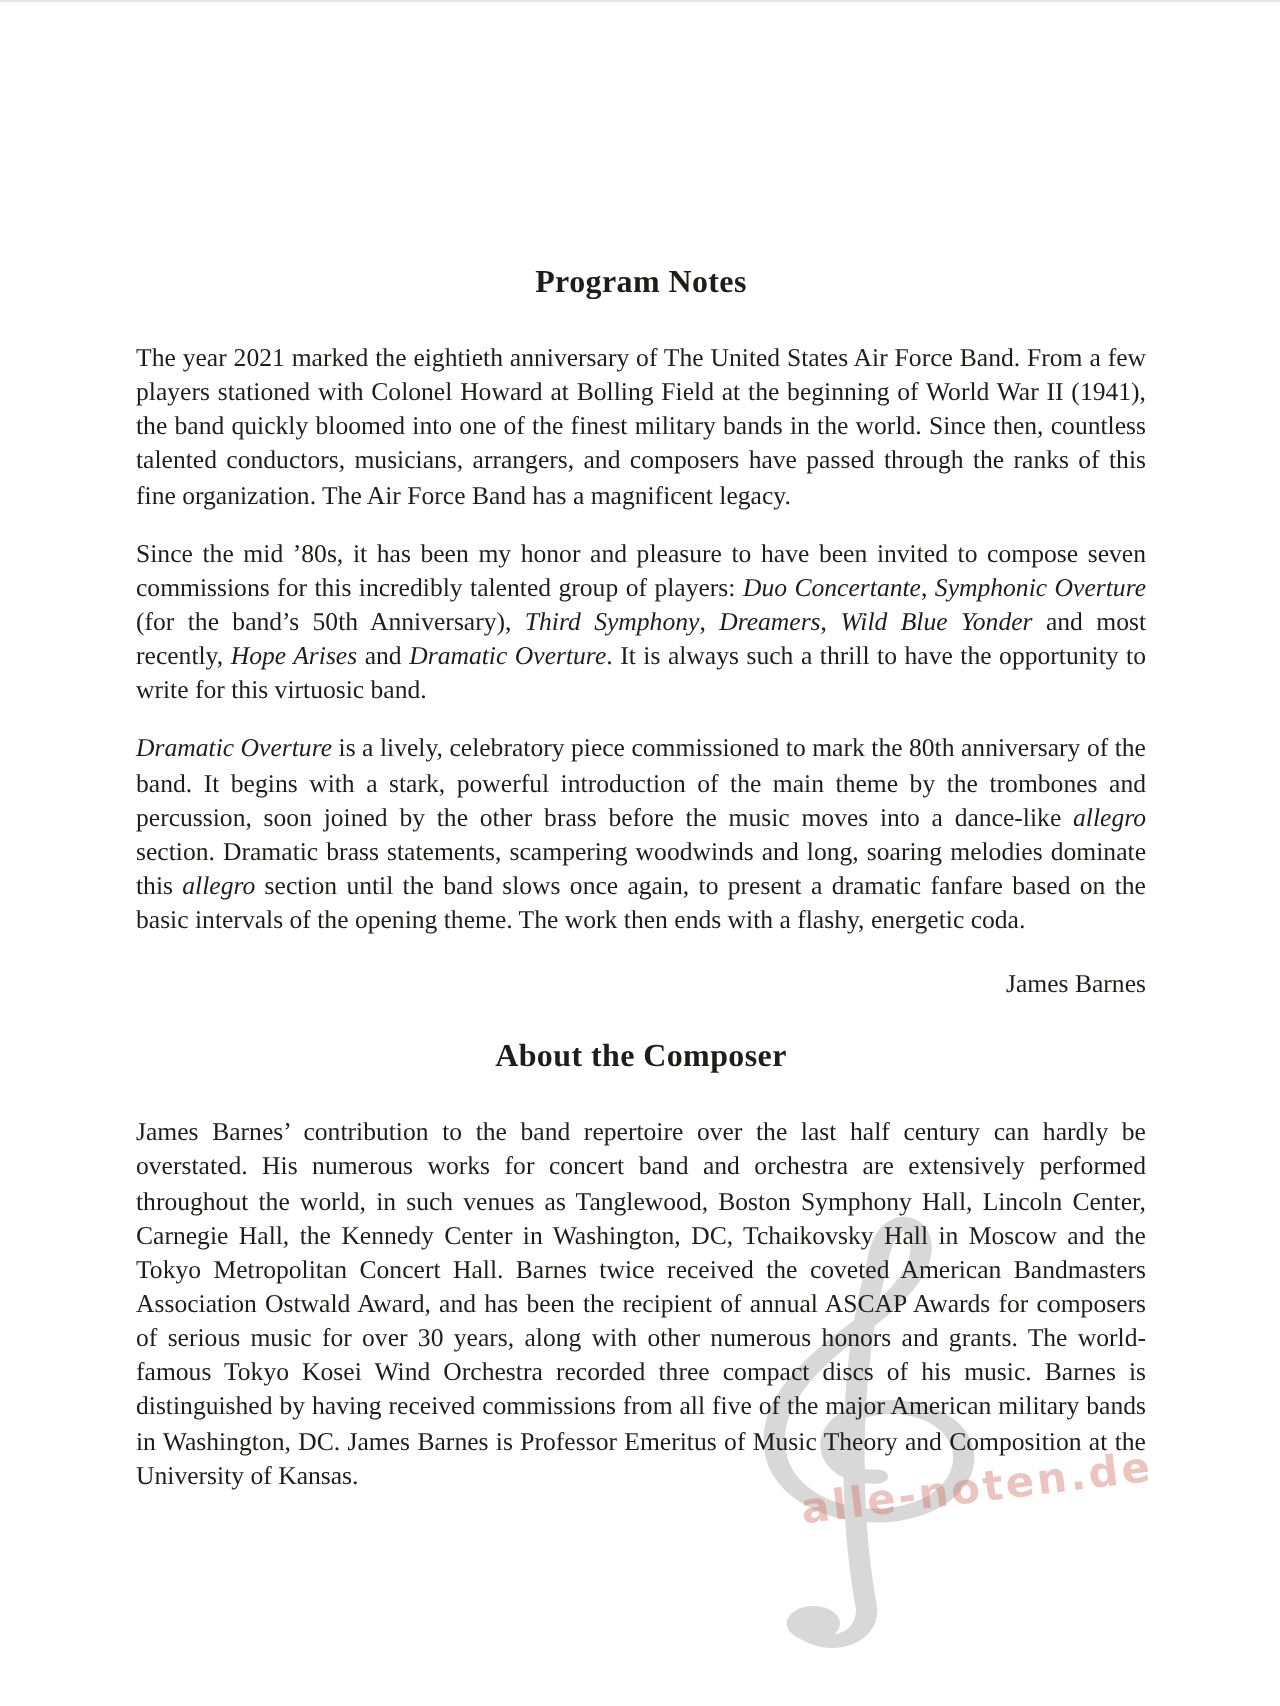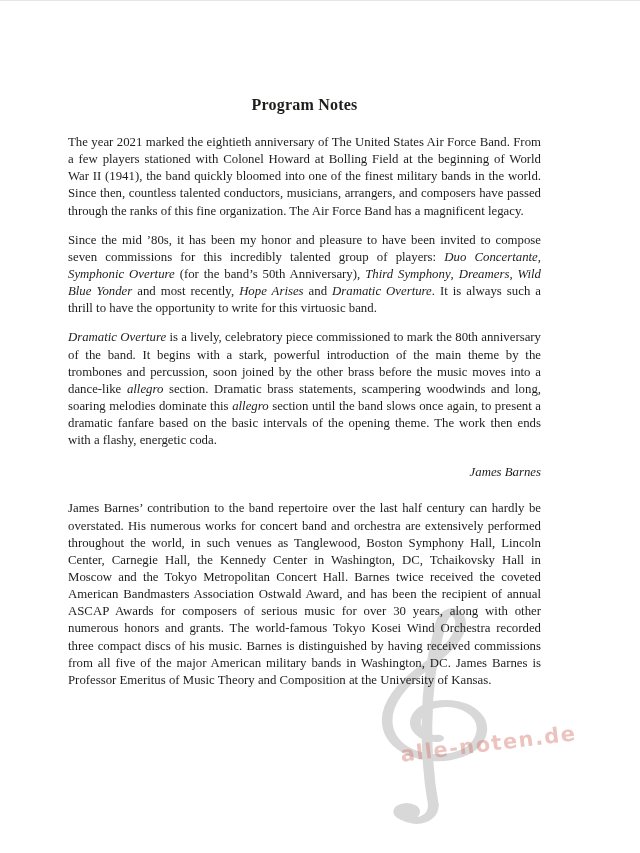--- a/index.html
+++ b/index.html
@@ -12,41 +12,41 @@
     font-family: "Liberation Serif", serif;
     color: var(--text-color, #1d1d1b);
   }
   .page-edge {
     position: absolute; top: 0; left: 0; right: 0; height: 1px;
     background: #e6e6e6;
   }
   .page {
     position: absolute;
     inset: 0;
-    padding: 96px 99px 0 68px;
+    padding: 96px 67px 0 68px;
     z-index: 2;
+    margin-top: 37px;
   }
   .section-heading {
     text-align: center;
     font-size: 16px;
     font-weight: bold;
     margin: 0 0 20px 0;
     letter-spacing: 0.2px;
   }
   .paragraphs p {
     font-size: 12.8px;
     line-height: 1.34;
     text-align: justify;
     text-justify: inter-word;
     margin: 0 0 12px 0;
   }
   .paragraphs em { }
   .signature {
     text-align: right;
-    font-style: italic;
     font-size: 12.8px;
     margin: 16px 0 20px 0;
   }
   .section-about { margin-top: 4px; }
   
   .watermark {
     position: absolute;
     left: 348px;
     top: 586px;
     width: 240px;
@@ -93,18 +93,19 @@
     <h2 class="section-heading">Program Notes</h2>
     <div class="paragraphs">
         <p><span>The year 2021 marked the eightieth anniversary of The United States Air Force Band. From a few players stationed with Colonel Howard at Bolling Field at the beginning of World War II (1941), the band quickly bloomed into one of the finest military bands in the world. Since then, countless talented conductors, musicians, arrangers, and composers have passed through the ranks of this fine organization. The Air Force Band has a magnificent legacy.</span></p>
         <p><span>Since the mid ’80s, it has been my honor and pleasure to have been invited to compose seven commissions for this incredibly talented group of players: </span><em>Duo Concertante</em><span>, </span><em>Symphonic Overture</em><span> (for the band’s 50th Anniversary), </span><em>Third Symphony</em><span>, </span><em>Dreamers</em><span>, </span><em>Wild Blue Yonder</em><span> and most recently, </span><em>Hope Arises</em><span> and </span><em>Dramatic Overture</em><span>. It is always such a thrill to have the opportunity to write for this virtuosic band.</span></p>
         <p><em>Dramatic Overture</em><span> is a lively, celebratory piece commissioned to mark the 80th anniversary of the band. It begins with a stark, powerful introduction of the main theme by the trombones and percussion, soon joined by the other brass before the music moves into a dance-like </span><em>allegro</em><span> section. Dramatic brass statements, scampering woodwinds and long, soaring melodies dominate this </span><em>allegro</em><span> section until the band slows once again, to present a dramatic fanfare based on the basic intervals of the opening theme. The work then ends with a flashy, energetic coda.</span></p>
       </div>
     <div class="signature">James Barnes</div>
   </section>
 
   <section class="section-about">
+    <h2 class="section-heading">About the Composer</h2>
     <div class="paragraphs">
         <p><span>James Barnes’ contribution to the band repertoire over the last half century can hardly be overstated. His numerous works for concert band and orchestra are extensively performed throughout the world, in such venues as Tanglewood, Boston Symphony Hall, Lincoln Center, Carnegie Hall, the Kennedy Center in Washington, DC, Tchaikovsky Hall in Moscow and the Tokyo Metropolitan Concert Hall. Barnes twice received the coveted American Bandmasters Association Ostwald Award, and has been the recipient of annual ASCAP Awards for composers of serious music for over 30 years, along with other numerous honors and grants. The world-famous Tokyo Kosei Wind Orchestra recorded three compact discs of his music. Barnes is distinguished by having received commissions from all five of the major American military bands in Washington, DC. James Barnes is Professor Emeritus of Music Theory and Composition at the University of Kansas.</span></p>
       </div>
   </section>
 
 </div>
 
 </body></html>

